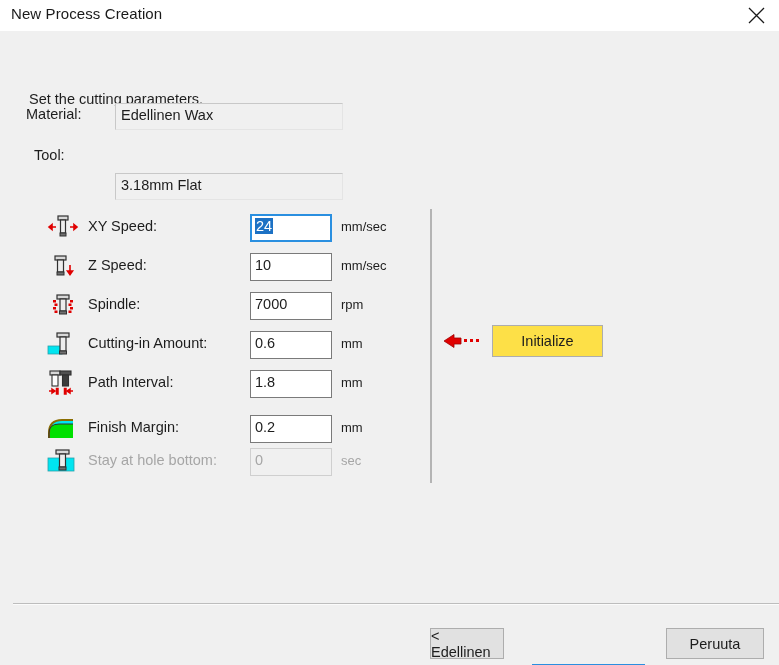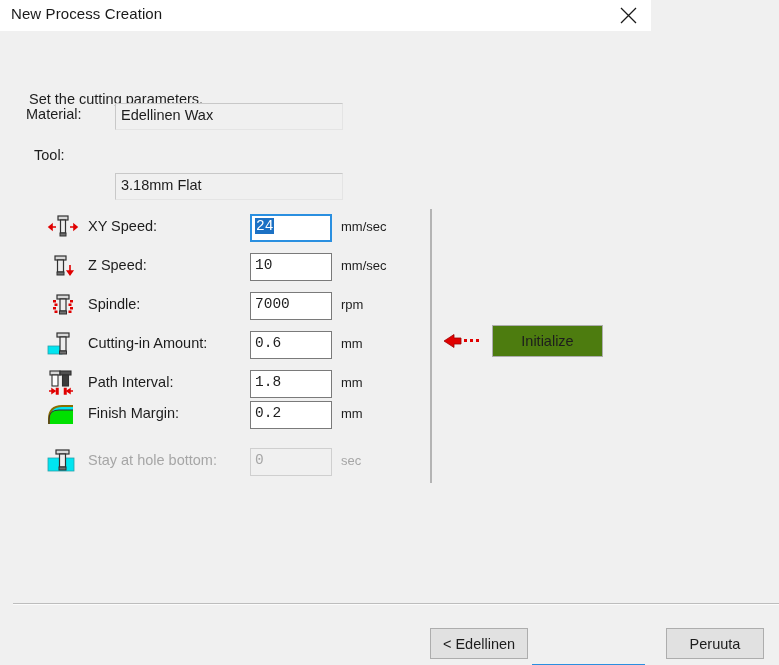--- a/index.html
+++ b/index.html
@@ -12,24 +12,23 @@
     background: #f0f0f0;
     font-family: "Liberation Sans", sans-serif;
     overflow: hidden;
     position: relative;
   }
 
   
   .titlebar {
     position: absolute;
     left: 0; top: 0;
-    width: 616px; height: 31px;
+    width: 779px; height: 31px;
     background: #ffffff;
     border-bottom: 1px solid #ffffff;
-    padding-left: 35px;
   }
   .titlebar-text {
     position: absolute;
     left: 11px; top: 5px;
     font-size: 15px;
     color: #1a1a1a;
     letter-spacing: 0.1px;
     white-space: nowrap;
   }
   .close-btn {
@@ -123,21 +122,20 @@
   .param-input.disabled {
     background: #f0f0f0;
     border: 1px solid #cfcfcf;
   }
   .param-input-text {
     position: absolute;
     left: 4px; top: 3px;
     font-size: 14.5px;
     color: #1d1d1d;
     white-space: nowrap;
-    font-family: Liberation Mono, monospace;
   }
   .param-input.focused .param-input-text {
     left: 3px; top: 2px;
     background: #1c71c4;
     color: #ffffff;
     padding: 0 1px;
   }
   .param-input.disabled .param-input-text { color: #a6a6a6; }
 
   .param-unit {
@@ -158,21 +156,21 @@
   }
   .red-arrow {
     position: absolute;
     left: 442px; top: 300px;
     width: 42px; height: 20px;
   }
   .init-button {
     position: absolute;
     left: 492px; top: 294px;
     width: 111px; height: 32px;
-    background: #4d7c0f;
+    background: #fde047;
     border: 1px solid #adadad;
     box-sizing: border-box;
     display: flex;
     align-items: center;
     justify-content: center;
     font-size: 14.5px;
     color: #1d1d1d;
     cursor: default;
   }
 
@@ -195,21 +193,21 @@
     align-items: center;
     justify-content: center;
     font-size: 14.5px;
     color: #1d1d1d;
     cursor: default;
   }
   .btn.default {
     border: 2px solid #2a8fe0;
     background: #e6eff7;
   }
-  .btn-prev { left: 430px; width: 98px; }
+  .btn-prev { left: 430px; width: 74px; }
   .btn-next { left: 532px; width: 113px; margin-top: 36px; }
   .btn-cancel{ left: 666px; width: 98px; }
 </style>
 </head>
 <body>
 
 <div class="titlebar">
   <div class="titlebar-text">New Process Creation</div>
   <div class="close-btn">
     <svg width="17" height="17" viewBox="0 0 17 17">
@@ -325,21 +323,21 @@
         </g>
       </svg>
     </div>
     <div class="param-label">Path Interval:</div>
     <div class="param-input">
       <div class="param-input-text">1.8</div>
     </div>
     <div class="param-unit">mm</div>
   </div>
 
-  <div class="param-row" style="top:368px;">
+  <div class="param-row" style="top:382px;">
     <div class="param-icon">
       <svg width="34" height="32" viewBox="0 0 34 32">
         <path d="M3 25 L3 20 Q3 7 16 7 L27 7 L27 25 Z" fill="#00e000"></path>
         <path d="M3 25 L3 20 Q3 11 13 11 L27 11 L27 7 L16 7 Q3 7 3 20 L3 25 Z" fill="#00e5f0"></path>
         <path d="M3 25 L3 20 Q3 7 16 7 L27 7" fill="none" stroke="#8a6d00" stroke-width="2"></path>
         <path d="M3 25 L3 20 Q3 11 13 11 L27 11" fill="none" stroke="#303030" stroke-width="1"></path>
       </svg>
     </div>
     <div class="param-label">Finish Margin:</div>
     <div class="param-input">

